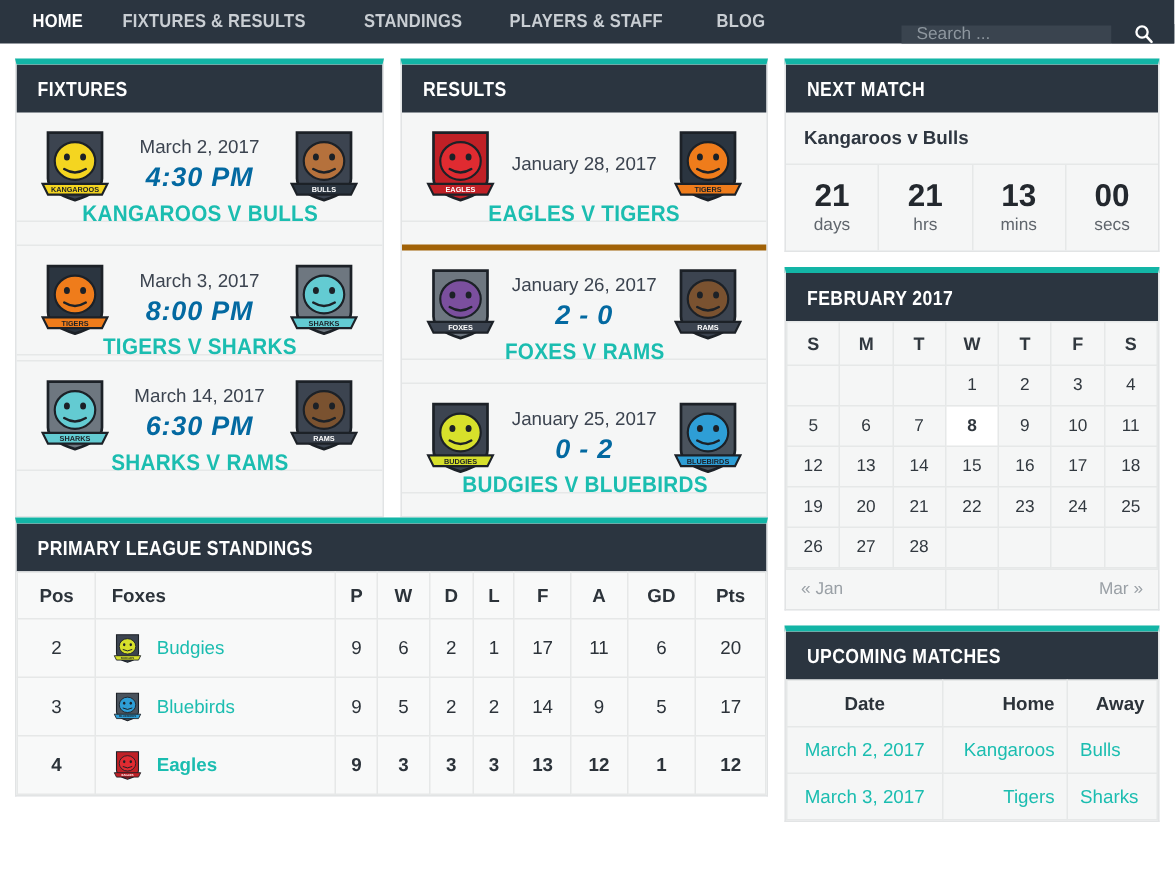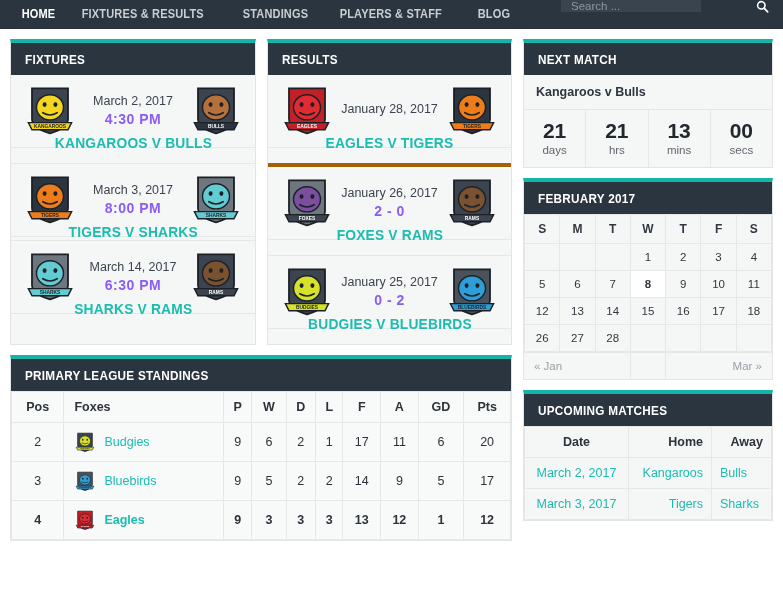--- a/index.html
+++ b/index.html
@@ -29,21 +29,21 @@
     text-transform: uppercase;
     transform: scaleX(.88);
     transform-origin: left center;
     white-space: nowrap;
     cursor: pointer;
   }
   .nav-item.active { color: #ffffff; }
 
   .search-wrap {
     position: absolute; right: 0; top: 0; bottom: 0;
-    display: flex; align-items: flex-start; gap: 40px;
+    display: flex; align-items: flex-end;
   }
   .search-box {
     width: 140px;
     background: #3a444f;
     display: flex; align-items: center;
     padding-left: 10px;
   }
   .search-input {
     background: transparent; border: none; outline: none;
     color: #b6bcc2; font-size: 11.5px;
@@ -52,21 +52,21 @@
   }
   .search-input::placeholder { color: #8e979f; }
   .search-btn {
     width: 42px; background: #2b3540;
     display: flex; align-items: center; justify-content: center;
     cursor: pointer; border: none;
   }
 
   
   .page { display: flex; padding: 10px; gap: 11px; height: 567px; }
-  .col-main { width: 502px; display: flex; flex-direction: column; gap: 10px; }
+  .col-main { width: 502px; display: flex; flex-direction: column; }
   .col-side { width: 250px; display: flex; flex-direction: column; gap: 10px; }
   .row-top { display: flex; gap: 11px; }
 
   
   .panel {
     background: #f5f6f6;
     border: 1px solid #e2e4e5;
     border-top: 4px solid #13b5a6;
     overflow: hidden;
   }
@@ -85,22 +85,23 @@
   .match {
     display: flex; align-items: center;
     padding: 8px 12px 10px 12px;
     border-bottom: 1px solid #e6e8e8;
     position: relative;
   }
   .match:last-child { border-bottom: none; }
   .match-mid { flex: 1; text-align: center; }
   .m-date { font-size: 12.5px; color: #3c4450; margin-bottom: 3px; }
   .m-score {
-    font-size: 14px; font-weight: bold; color: #8b5cf6;
+    font-size: 18px; font-weight: bold; color: #0369a1;
     letter-spacing: .5px;
+    font-style: italic;
   }
   .m-teams {
     text-align: center; margin-top: 4px;
     font-size: 15px; font-weight: bold;
     color: #1bbdb0; text-transform: uppercase;
     letter-spacing: .2px;
     cursor: pointer;
   }
   .m-teams span { display: inline-block; transform: scaleX(.92); }
   .match-wrap { position: relative; }
@@ -540,20 +541,29 @@
             <tr>
               <td class="">12</td>
               <td class="">13</td>
               <td class="">14</td>
               <td class="">15</td>
               <td class="">16</td>
               <td class="">17</td>
               <td class="">18</td>
             </tr>
             <tr>
+              <td class="">19</td>
+              <td class="">20</td>
+              <td class="">21</td>
+              <td class="">22</td>
+              <td class="">23</td>
+              <td class="">24</td>
+              <td class="">25</td>
+            </tr>
+            <tr>
               <td class="">26</td>
               <td class="">27</td>
               <td class="">28</td>
               <td class="empty"></td>
               <td class="empty"></td>
               <td class="empty"></td>
               <td class="empty"></td>
             </tr>
           </tbody>
       </table>

